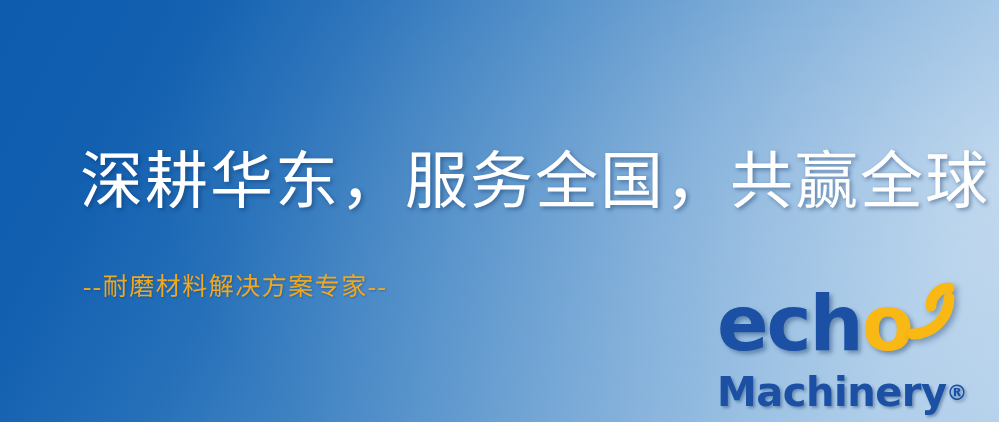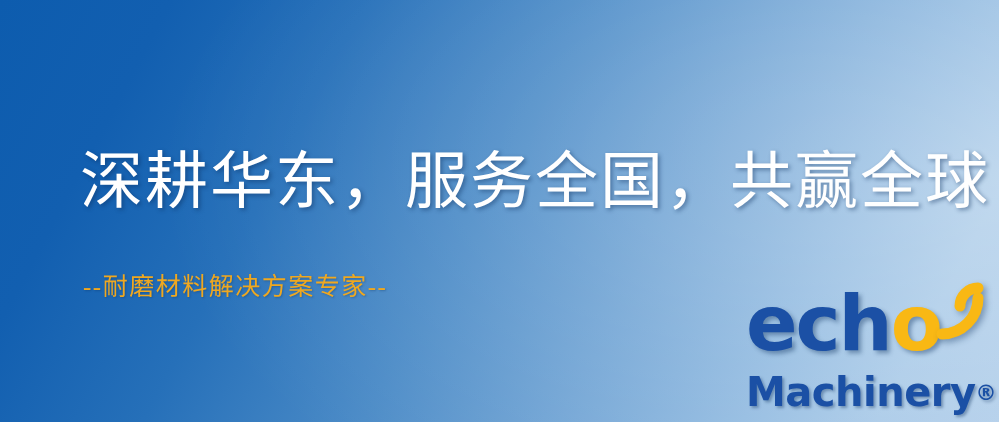--- a/index.html
+++ b/index.html
@@ -70,21 +70,21 @@
     font-family: Liberation Serif, serif;
     font-size: 25px;
     letter-spacing: 1.5px;
     white-space: nowrap;
     text-shadow: 1px 1px 2px rgba(10, 45, 90, 0.30);
   }
 
   
   .logo {
     position: absolute;
-    left: 744px;
+    left: 715px;
     top: 292px;
     width: 248px;
     height: 128px;
   }
 
   .logo-top {
     position: relative;
     height: 82px;
   }
 

